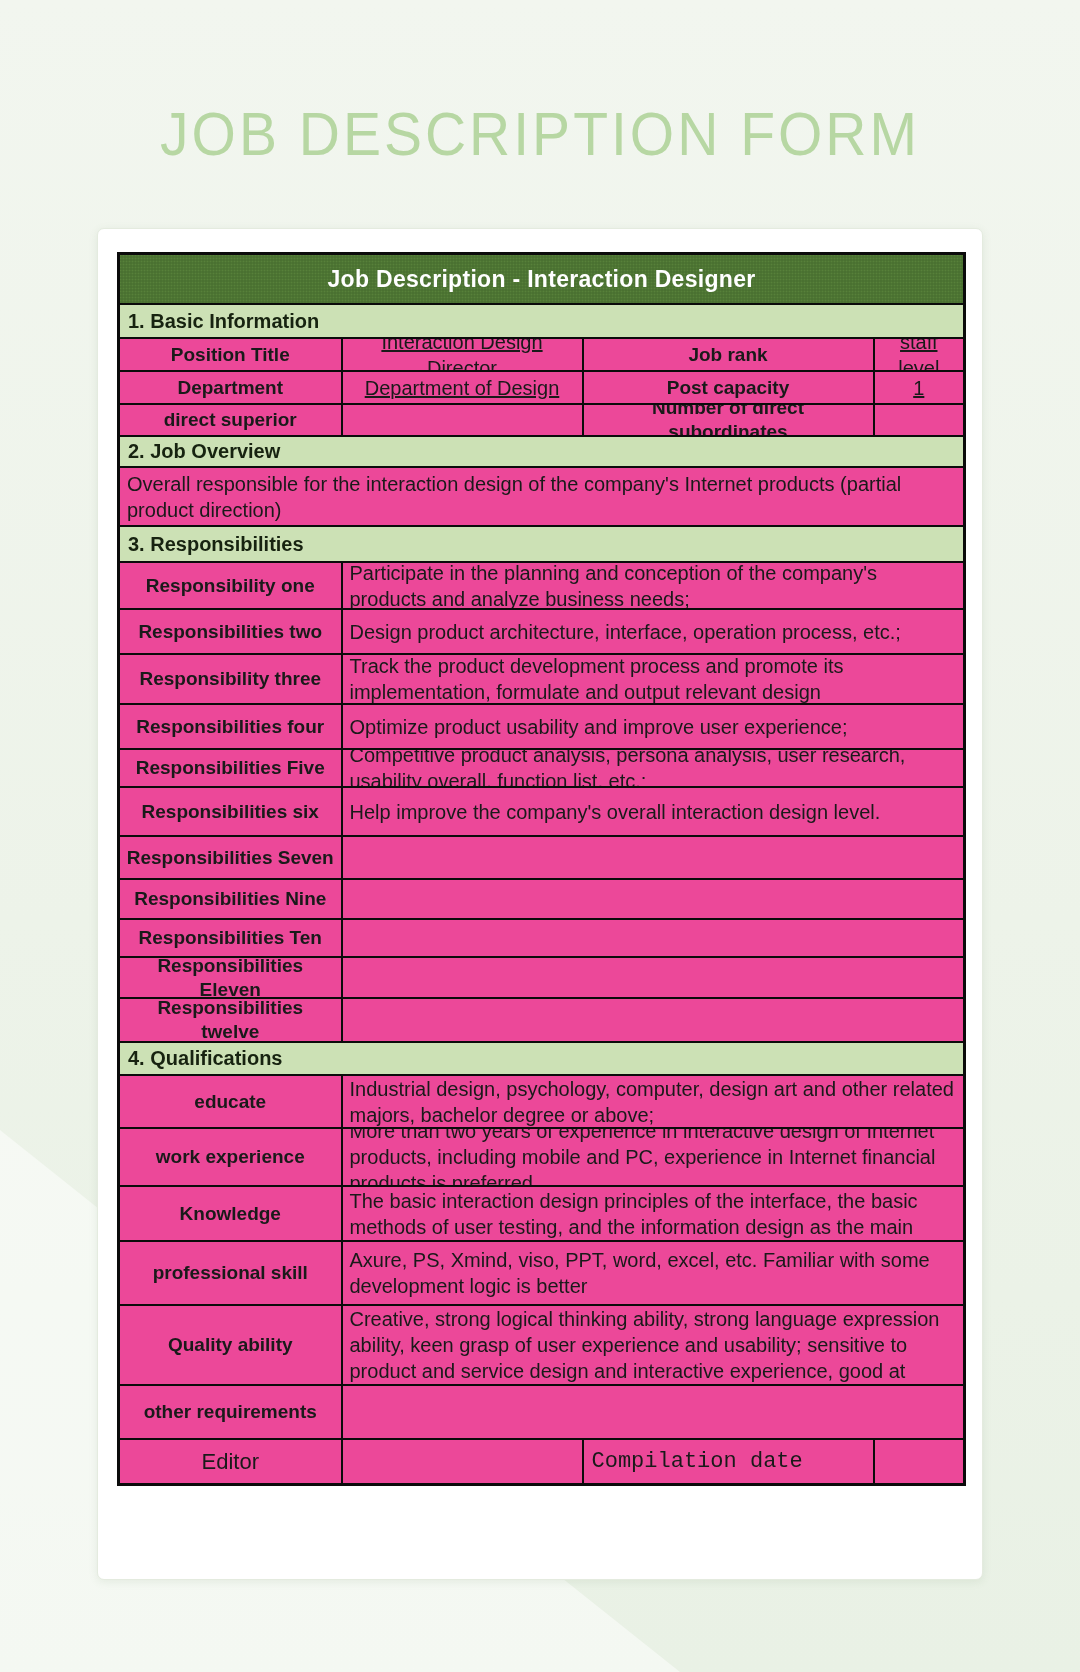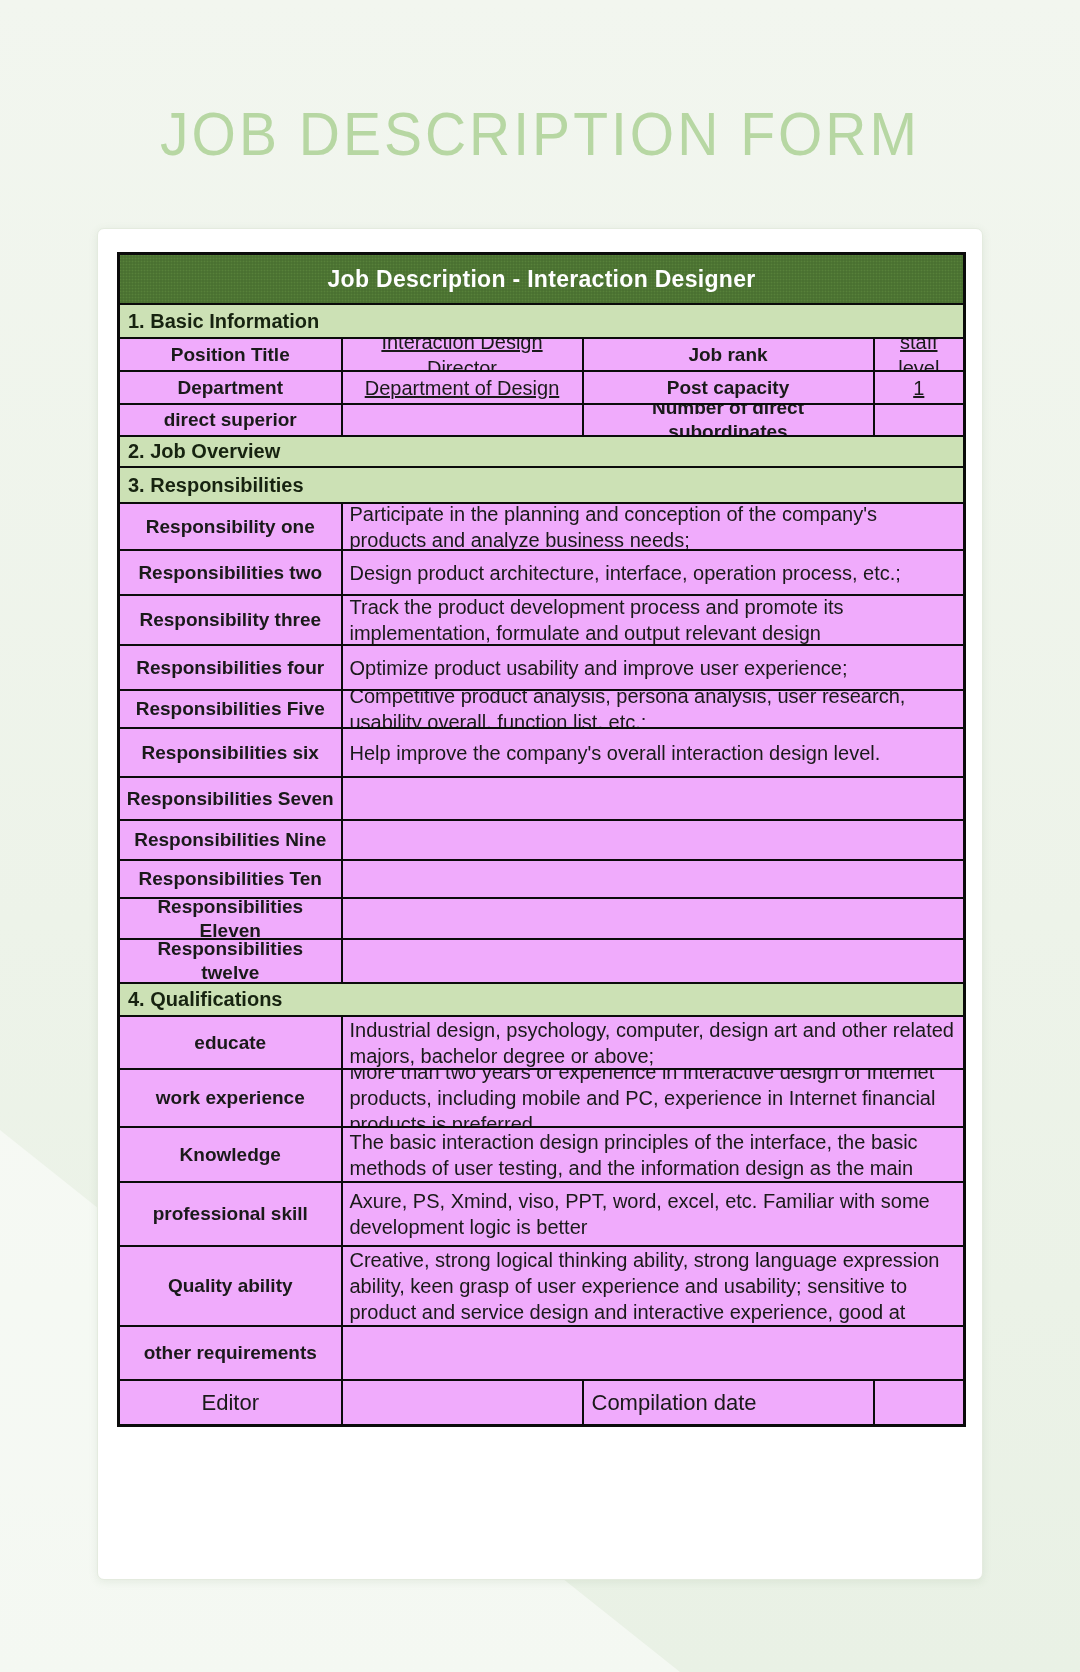--- a/index.html
+++ b/index.html
@@ -28,21 +28,21 @@
     background:#ffffff;border-radius:7px;
     border:1px solid #e4ebdf;
     box-shadow:0 2px 8px rgba(110,140,100,0.12);
     box-sizing:border-box;
     padding:23px 19px 0 19px;
   }
   table.jd{
     border-collapse:collapse;table-layout:fixed;
     width:846px;
     border:3px solid #0b0b0b;
-    background:#f0abfc;
+    background:#ec4899;
   }
   table.jd td{
     border:2px solid #0b0b0b;
     padding:0;vertical-align:middle;
     color:#1a1a1a;
     overflow:hidden;
   }
   
   .clip{
     display:flex;flex-direction:column;justify-content:center;
@@ -70,21 +70,21 @@
   .lbl.wrap{white-space:normal;}
   .val{
     font-size:20px;line-height:26px;text-align:left;color:#222;
   }
   .val .clip{padding:1px 8px 1px 7px;}
   .val.center{text-align:center;}
   .val.center .clip{align-items:center;padding:1px 4px;text-decoration:underline;}
   .plain{font-weight:normal;font-size:22px;text-align:center;white-space:nowrap;}
   .plain .clip{align-items:center;}
   .plain.left{text-align:left;}
-  .plain.left .clip{align-items:flex-start;padding-left:8px;}
+  .plain.left .clip{align-items:flex-start;padding-left:8px;font-family:Liberation Mono, monospace;}
   .narrow-inner{max-width:172px;margin:0 auto;}
   .narrow-inner2{max-width:165px;margin:0 auto;}
 </style>
 </head>
 <body>
 
 <div class="bg-diagonal"></div>
 
 <h1 class="page-title">JOB DESCRIPTION FORM</h1>
 
@@ -180,20 +180,27 @@
           </td>
     </tr>
 
     <tr class="sec-row">
       <td colspan="4">
         <div class="clip" style="height:29px">
           <span class="sec-text">2. Job Overview</span>
         </div>
       </td>
     </tr>
+    <tr>
+      <td colspan="4" class="val">
+        <div class="clip" style="height:57px">
+              <span>Overall responsible for the interaction design of the company's Internet products (partial product direction)</span>
+            </div>
+      </td>
+    </tr>
 
     <tr class="sec-row">
       <td colspan="4">
         <div class="clip" style="height:34px">
           <span class="sec-text">3. Responsibilities</span>
         </div>
       </td>
     </tr>
     <tr>
       <td class="lbl">

